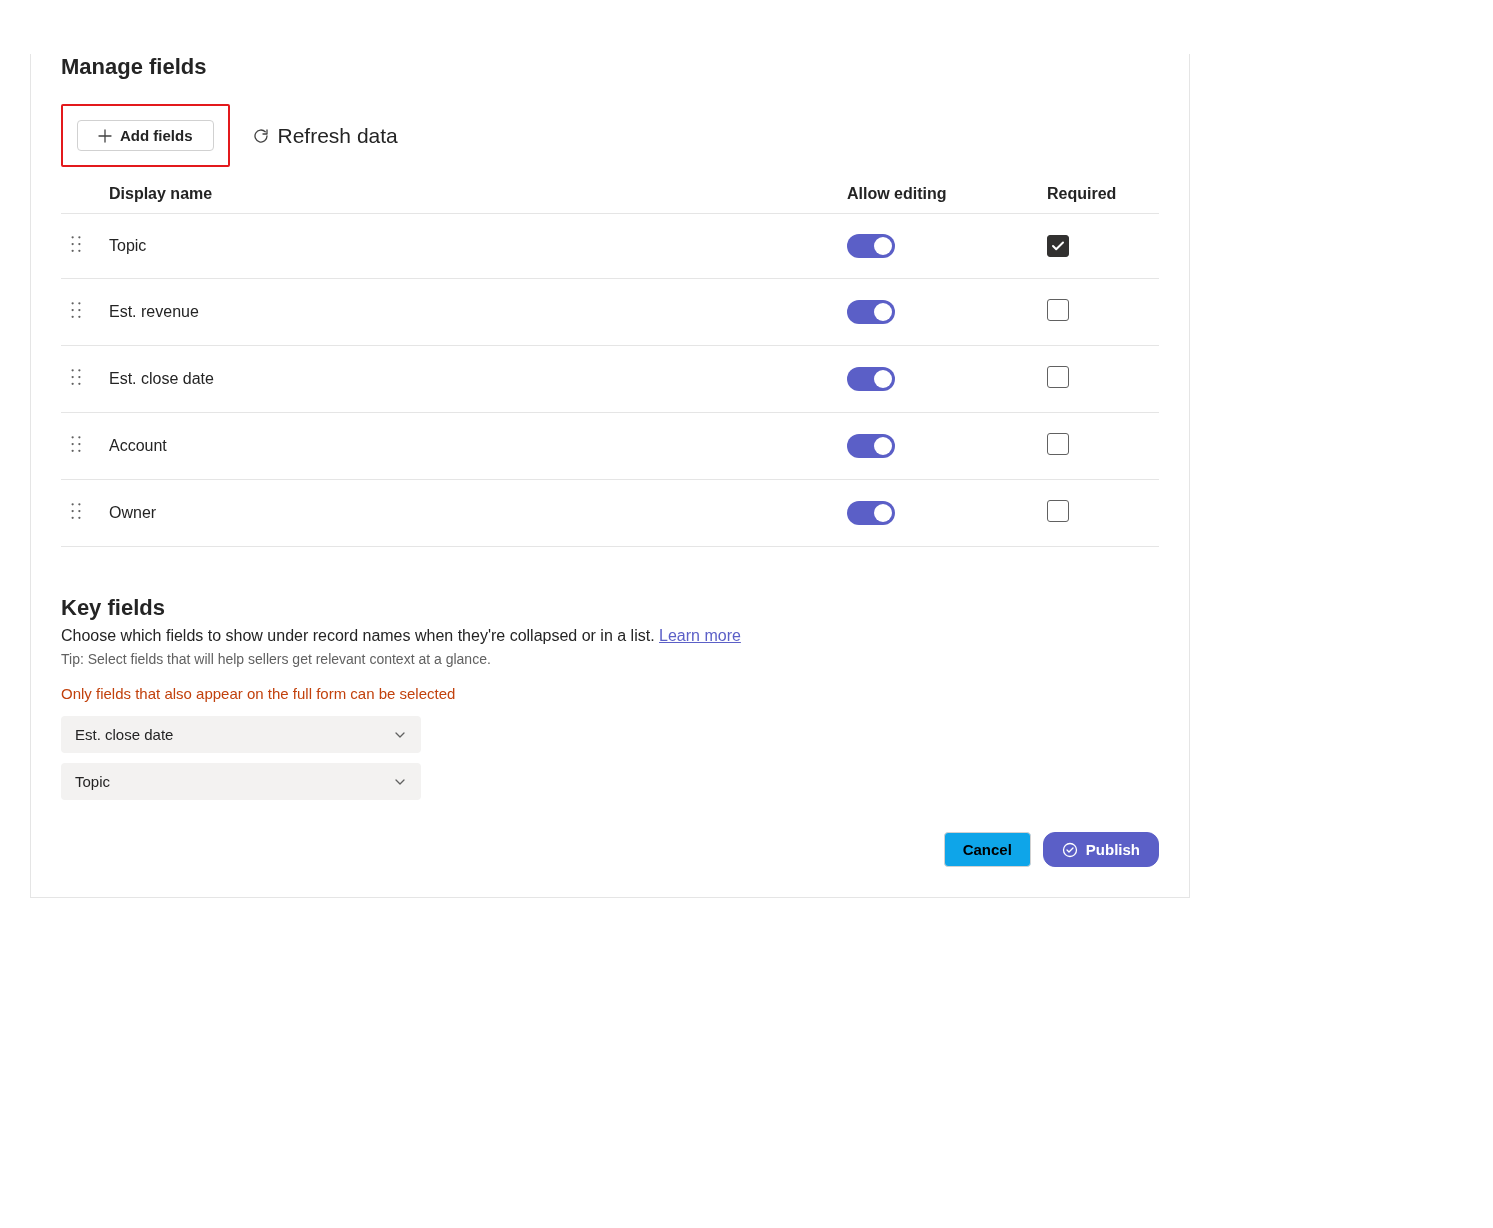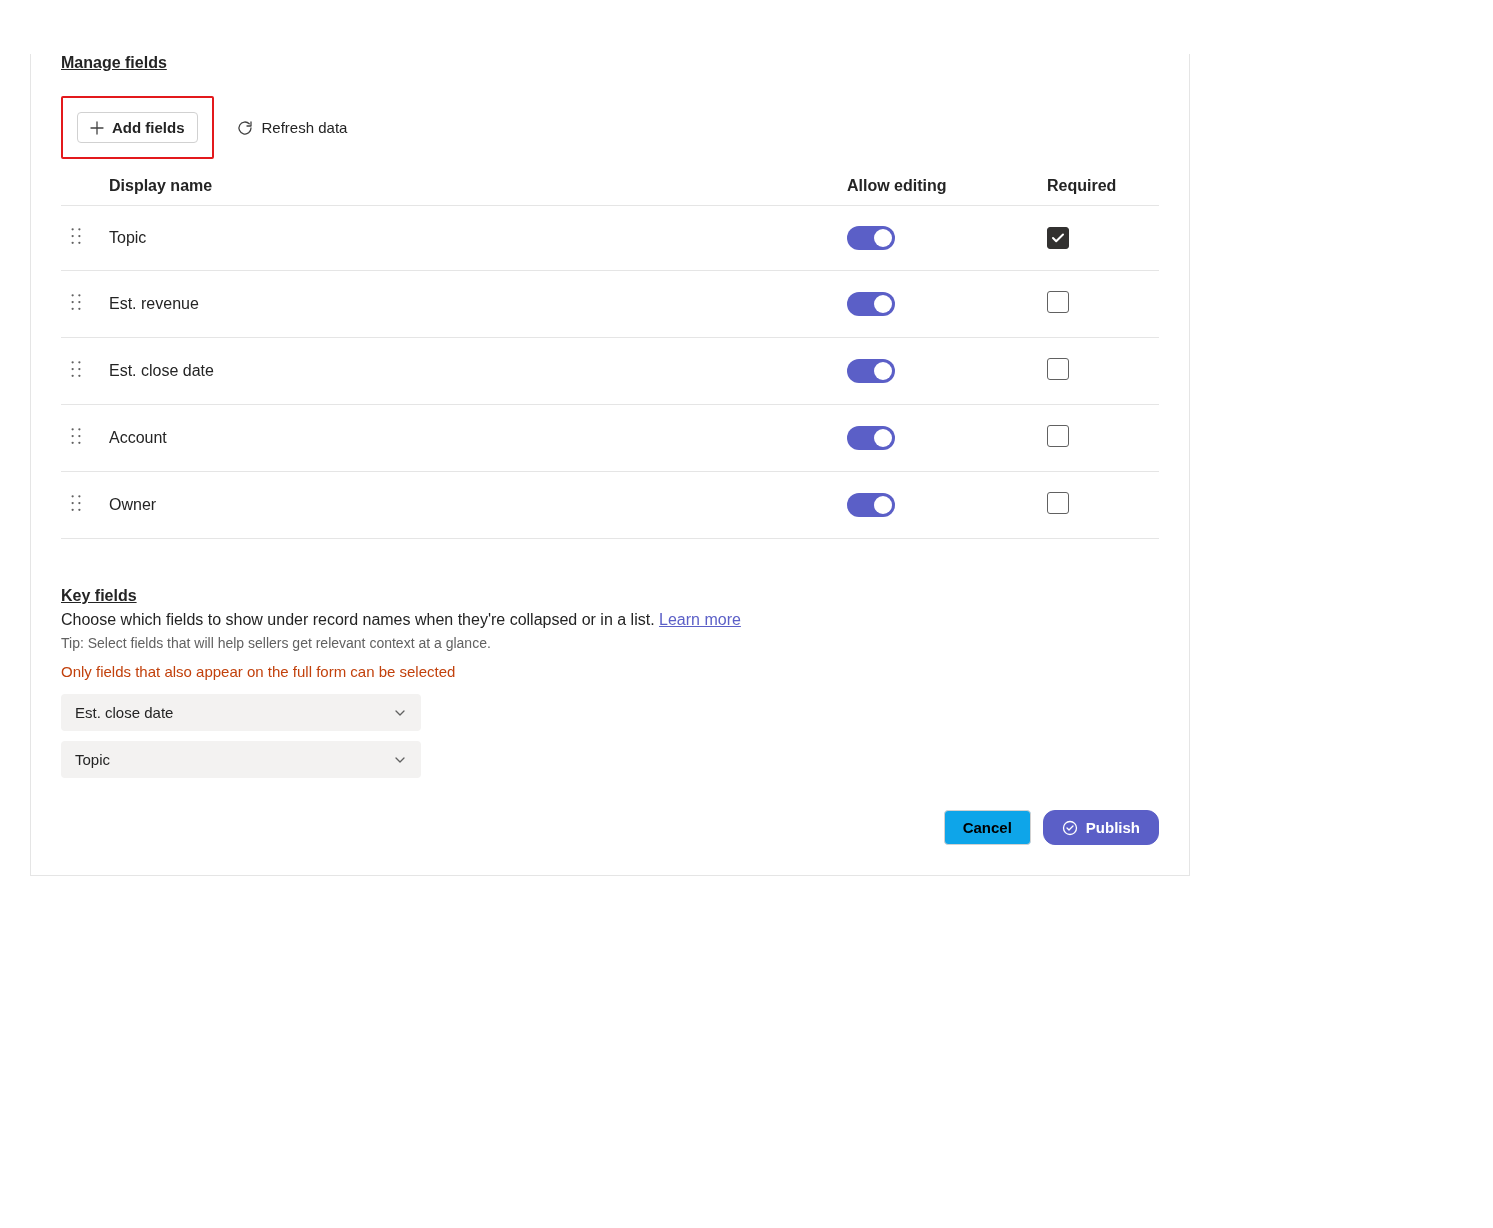--- a/index.html
+++ b/index.html
@@ -7,44 +7,44 @@
     font-family: "Segoe UI", -apple-system, BlinkMacSystemFont, sans-serif;
     font-size: 14px;
     color: #242424;
     background: #fff;
     padding: 30px 30px 30px 30px;
     width: 1493px;
   }
   .panel { max-width: 1160px; border: 1px solid #e5e5e5; border-top: none; padding: 0 0 30px 0; background:#fff;}
   .content { padding: 0 30px; }
   
-  h2.section-title { font-size: 16px; font-weight:600; margin-top: 24px; margin-bottom: 6px; text-decoration: underline; }
+  h2.section-title { font-size: 22px; font-weight:600; margin-top: 24px; margin-bottom: 6px; }
   .section-desc { font-size: 16px; color: #242424; margin-bottom: 6px; }
   .section-desc a, .link { color: #5b5fc7; text-decoration: underline; cursor:pointer; }
-  .tip { font-size: 14px; color: #616161; margin-bottom: 12px; }
+  .tip { font-size: 14px; color: #616161; margin-bottom: 18px; }
   .note { font-size: 15px; color: #c2410c; margin-bottom: 14px;}
   
   
   .action-row { display:flex; align-items:center; gap: 22px; margin: 24px 0 8px 0;}
   .highlight-box {
     border: 2.5px solid #e3191c;
     border-radius: 2px;
     padding: 14px 14px;
     display: inline-block;
   }
   .btn-outline {
     display: inline-flex; align-items:center; gap:8px;
     border: 1px solid #d1d1d1; background: #fff; border-radius: 4px;
-    padding: 6px 12px; font-size: 15px; font-weight: 600; color:#242424;
+    padding: 6px 20px; font-size: 15px; font-weight: 600; color:#242424;
     cursor:pointer;
   }
   .btn-ghost {
     display: inline-flex; align-items:center; gap:8px;
     border: none; background: transparent;
-    font-size: 15px; color:#242424; cursor:pointer; font-weight:500;
+    font-size: 21px; color:#242424; cursor:pointer; font-weight:500;
   }
   
   
   .fields-table { width:100%; border-collapse: collapse; margin-top: 4px;}
   .fields-table th { text-align:left; font-size:16px; font-weight:600; padding: 10px 8px 10px 8px; border-bottom:1px solid #e5e5e5;}
   .fields-table th.col-handle{ width:40px;}
   .fields-table th.col-name{ }
   .fields-table th.col-toggle{ width:200px; text-align:left;}
   .fields-table th.col-req{ width:120px; text-align:left;}
   .fields-table td { padding: 20px 8px; border-bottom:1px solid #e5e5e5; font-size:16px;}

